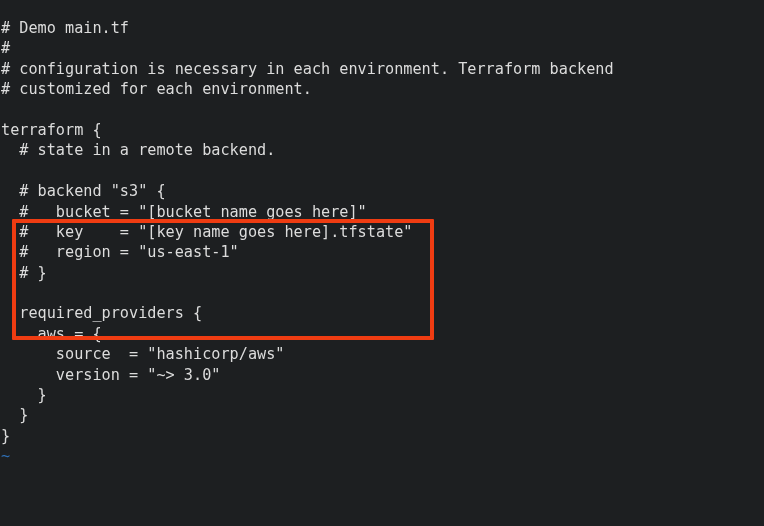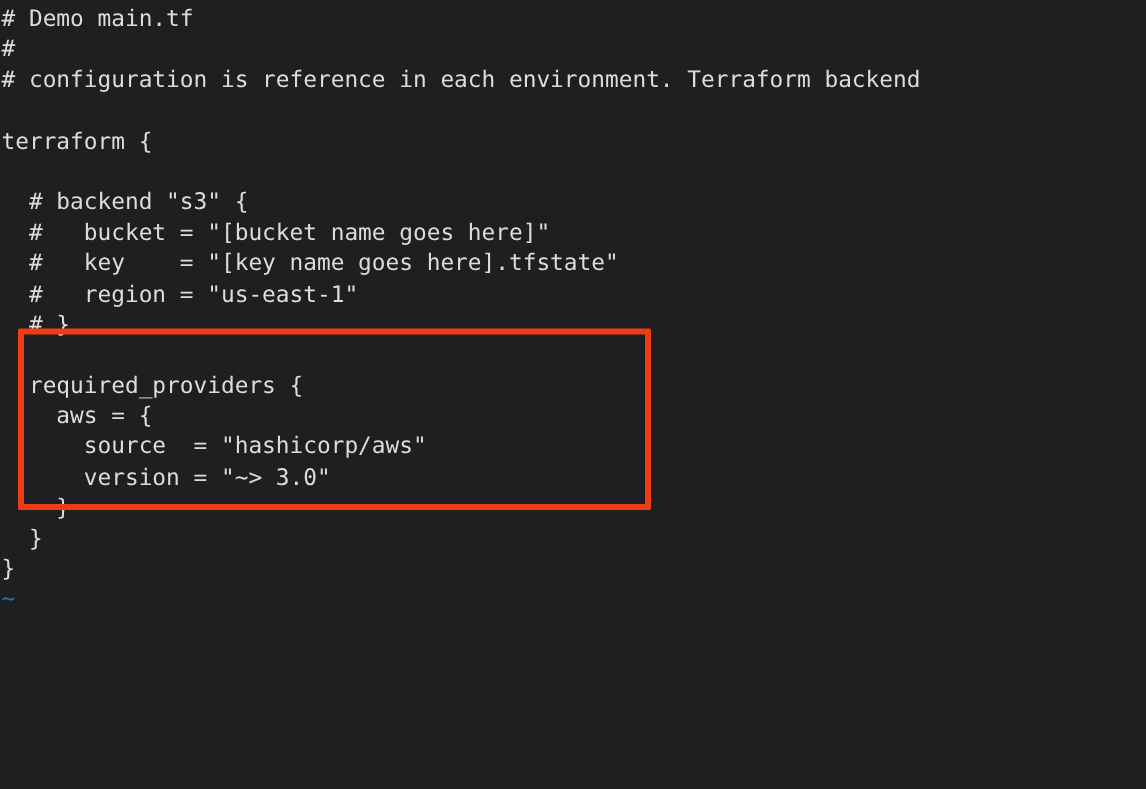--- a/index.html
+++ b/index.html
@@ -15,21 +15,21 @@
     background: #1d1f21;
     overflow: hidden;
     font-family: "DejaVu Sans Mono", "Liberation Mono", monospace;
   }
   #code-area {
     position: absolute;
     left: 0;
     top: 0;
     width: 764px;
     height: 404px;
-    padding: 2px 0 0 0;
+    padding: 18px 0 0 0;
     box-sizing: border-box;
   }
   .code-line {
     height: 20.4px;
     line-height: 20.4px;
     font-size: 15.2px;
     letter-spacing: 0px;
     color: #dcdcdc;
     white-space: pre;
     padding-left: 1px;
@@ -55,23 +55,25 @@
   }
 </style>
 </head>
 <body>
 
 <div id="screen">
 
   <div id="code-area">
     <div class="code-line"># Demo main.tf</div>
     <div class="code-line">#</div>
-    <div class="code-line"># configuration is reference in each environment. Terraform backend</div>
+    <div class="code-line"># configuration is necessary in each environment. Terraform backend</div>
+    <div class="code-line"># customized for each environment.</div>
     <div class="code-line"></div>
     <div class="code-line">terraform {</div>
+    <div class="code-line">  # state in a remote backend.</div>
     <div class="code-line"></div>
     <div class="code-line">  # backend "s3" {</div>
     <div class="code-line">  #   bucket = "[bucket name goes here]"</div>
     <div class="code-line">  #   key    = "[key name goes here].tfstate"</div>
     <div class="code-line">  #   region = "us-east-1"</div>
     <div class="code-line">  # }</div>
     <div class="code-line"></div>
     <div class="code-line">  required_providers {</div>
     <div class="code-line">    aws = {</div>
     <div class="code-line">      source  = "hashicorp/aws"</div>

